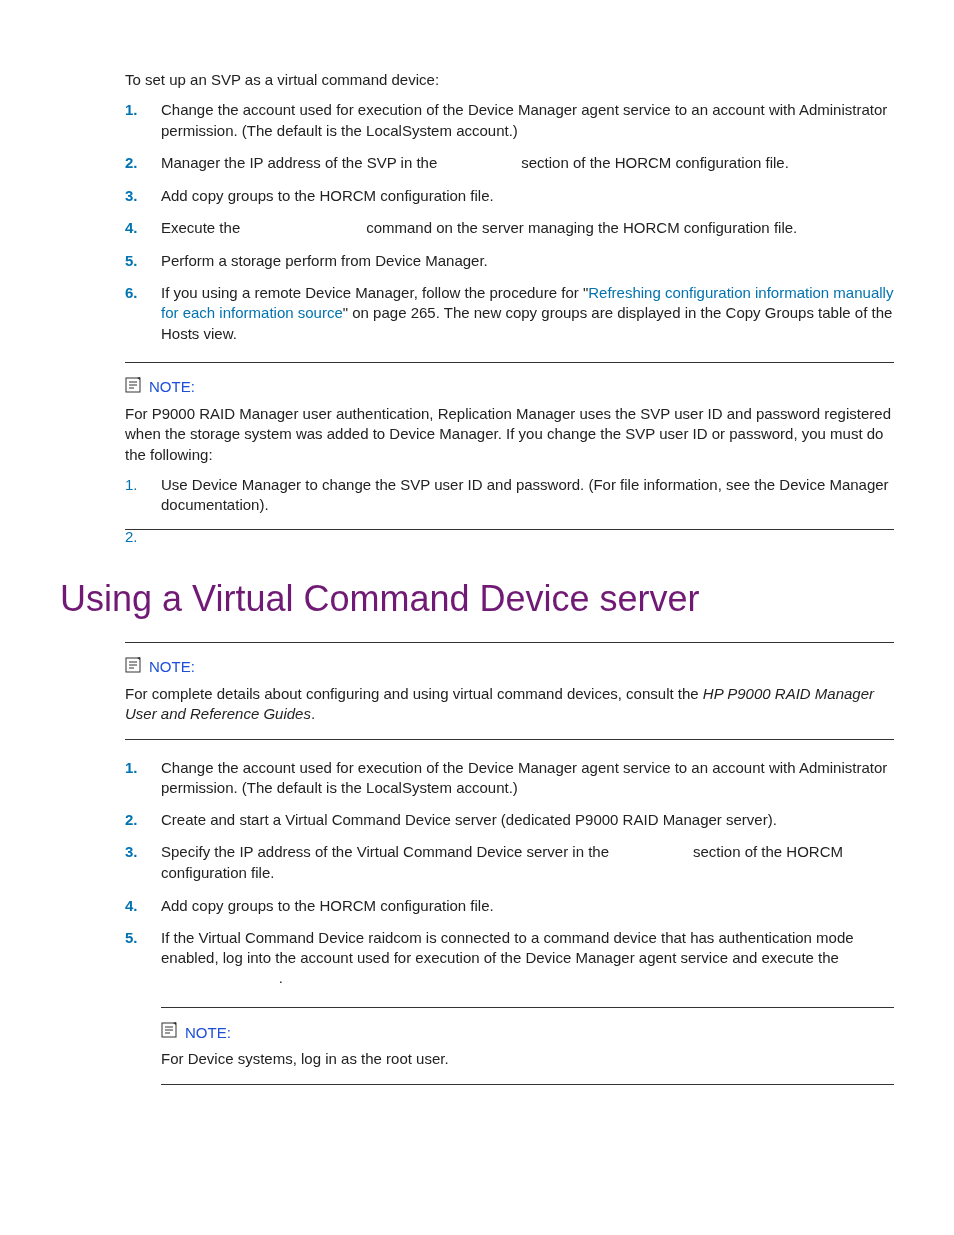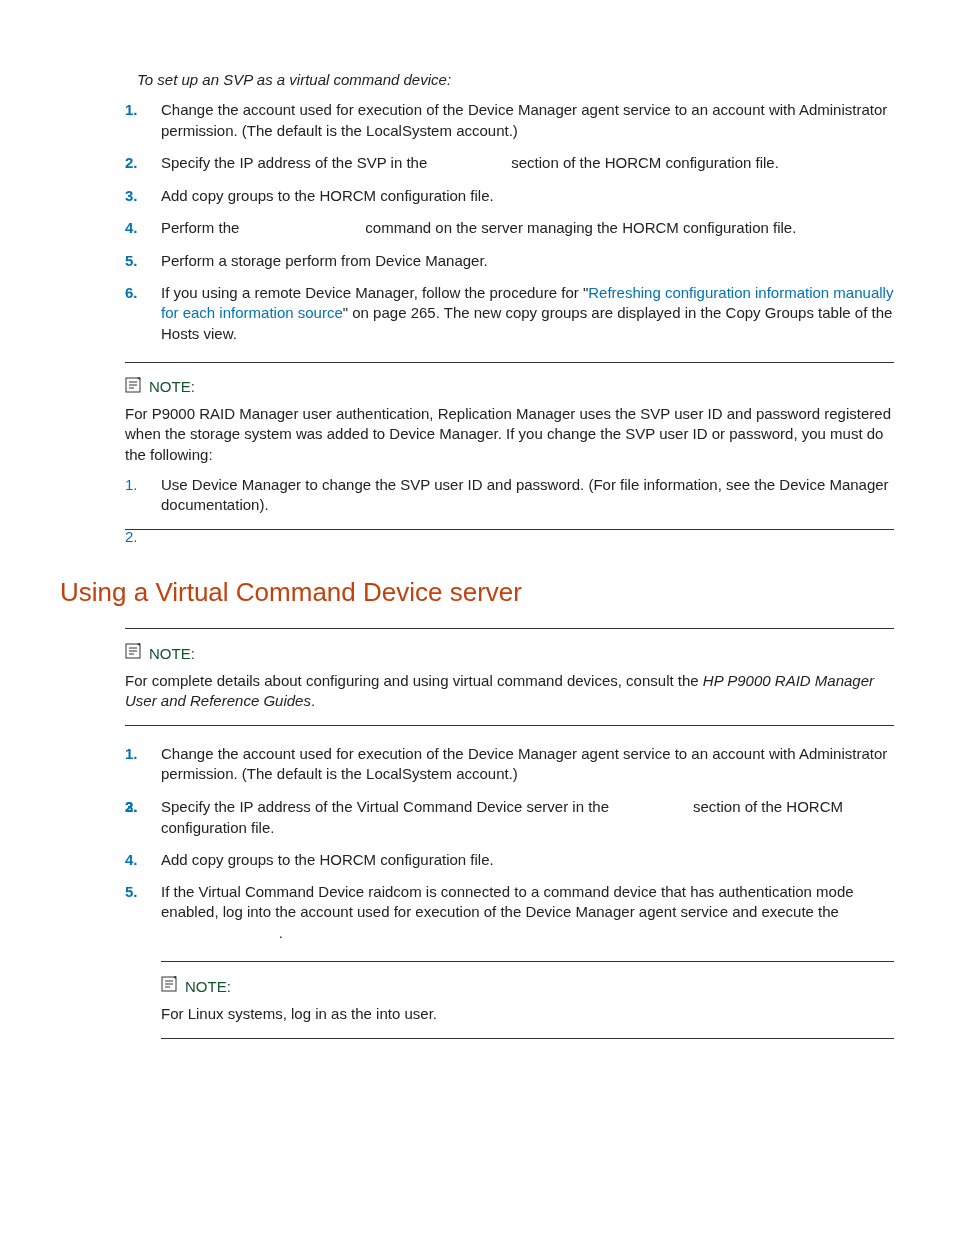--- a/index.html
+++ b/index.html
@@ -9,22 +9,21 @@
     margin: 0;
     padding: 60px 60px 40px 60px;
     max-width: 954px;
     box-sizing: border-box;
     line-height: 1.35;
   }
   .content {
     margin-left: 65px;
   }
   .para {
-    margin: 10px 12px;
-    font-style: italic;
+    margin: 10px 0;
   }
   ol.numbered {
     list-style: none;
     padding-left: 0;
     margin: 10px 0;
   }
   ol.numbered > li {
     position: relative;
     padding-left: 36px;
     margin-bottom: 12px;
@@ -54,36 +53,36 @@
   .note-block-indent {
     margin: 18px 0 18px 36px;
   }
   .note-header {
     display: flex;
     align-items: center;
     gap: 6px;
     margin-bottom: 6px;
   }
   .note-label {
-    color: #14532d;
+    color: #1d4ed8;
     font-size: 15px;
   }
   .note-icon {
     display: inline-block;
     flex-shrink: 0;
   }
   .note-body {
     margin: 0 0;
   }
   .italic {
     font-style: italic;
   }
   .heading {
-    color: #c2410c;
-    font-size: 26px;
+    color: #701a75;
+    font-size: 36px;
     font-weight: normal;
     margin: 45px 0 14px -65px;
   }
   .code {
     font-family: "Courier New", monospace;
     font-size: 14px;
     color: #fff;
   }
 </style>
 </head>
@@ -93,29 +92,29 @@
 
   <div class="para">To set up an SVP as a virtual command device:</div>
 
   <ol class="numbered">
     <li>
       <span class="num">1.</span>
       <span>Change the account used for execution of the Device Manager agent service to an account with Administrator permission. (The default is the LocalSystem account.)</span>
     </li>
     <li>
       <span class="num">2.</span>
-      <span>Specify the IP address of the SVP in the </span><span class="code">HORCM_CMD</span><span> section of the HORCM configuration file.</span>
+      <span>Manager the IP address of the SVP in the </span><span class="code">HORCM_CMD</span><span> section of the HORCM configuration file.</span>
     </li>
     <li>
       <span class="num">3.</span>
       <span>Add copy groups to the HORCM configuration file.</span>
     </li>
     <li>
       <span class="num">4.</span>
-      <span>Perform the </span><span class="code">raidcom -login</span><span> command on the server managing the HORCM configuration file.</span>
+      <span>Execute the </span><span class="code">raidcom -login</span><span> command on the server managing the HORCM configuration file.</span>
     </li>
     <li>
       <span class="num">5.</span>
       <span>Perform a storage perform from Device Manager.</span>
     </li>
     <li>
       <span class="num">6.</span>
       <span>If you using a remote Device Manager, follow the procedure for "</span><span class="link">Refreshing configuration information manually for each information source</span><span>" on page 265. The new copy groups are displayed in the Copy Groups table of the Hosts view.</span>
     </li>
   </ol>
@@ -171,20 +170,21 @@
   </div>
 
 
   <ol class="numbered">
     <li>
       <span class="num">1.</span>
       <span>Change the account used for execution of the Device Manager agent service to an account with Administrator permission. (The default is the LocalSystem account.)</span>
     </li>
     <li>
       <span class="num">2.</span>
+      <span>Create and start a Virtual Command Device server (dedicated P9000 RAID Manager server).</span>
     </li>
     <li>
       <span class="num">3.</span>
       <span>Specify the IP address of the Virtual Command Device server in the </span><span class="code">HORCM_CMD</span><span> section of the HORCM configuration file.</span>
     </li>
     <li>
       <span class="num">4.</span>
       <span>Add copy groups to the HORCM configuration file.</span>
     </li>
     <li>
@@ -200,17 +200,17 @@
         <svg width="18" height="16" viewBox="0 0 18 16">
             <rect x="1" y="1" width="14" height="14" fill="none" stroke="#333" stroke-width="1"></rect>
             <line x1="4" y1="5" x2="12" y2="5" stroke="#333" stroke-width="1"></line>
             <line x1="4" y1="8" x2="12" y2="8" stroke="#333" stroke-width="1"></line>
             <line x1="4" y1="11" x2="9" y2="11" stroke="#333" stroke-width="1"></line>
             <path d="M 12 1 l 3 -1 l 0 3 z" fill="#333"></path>
           </svg>
       </span>
       <span class="note-label">NOTE:</span>
     </div>
-    <div class="note-body">For Linux systems, log in as the into user.</div>
+    <div class="note-body">For Device systems, log in as the root user.</div>
     <hr class="rule">
   </div>
 
 </div>
 
 </body></html>

